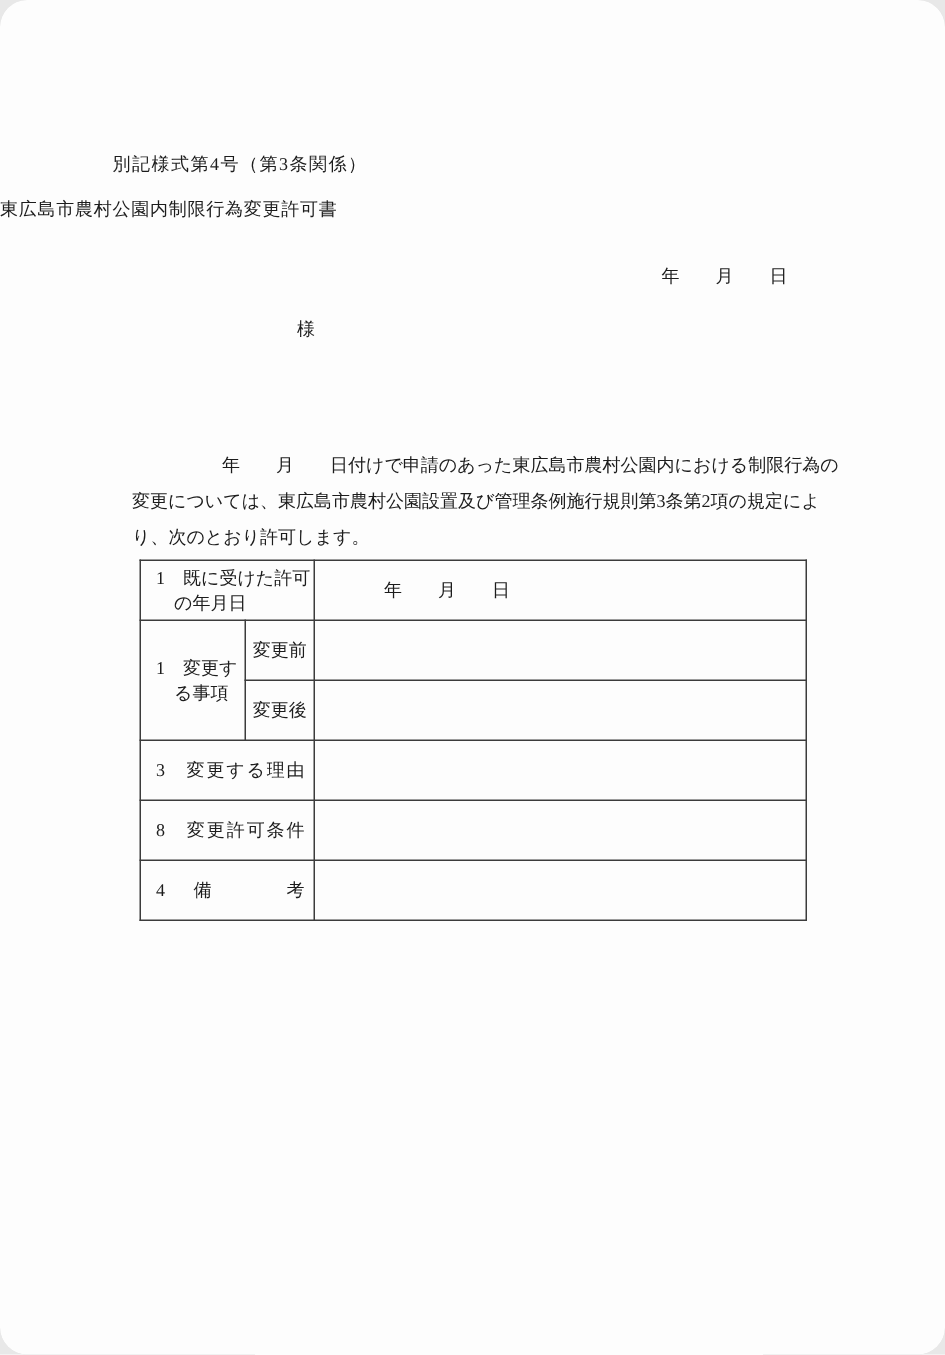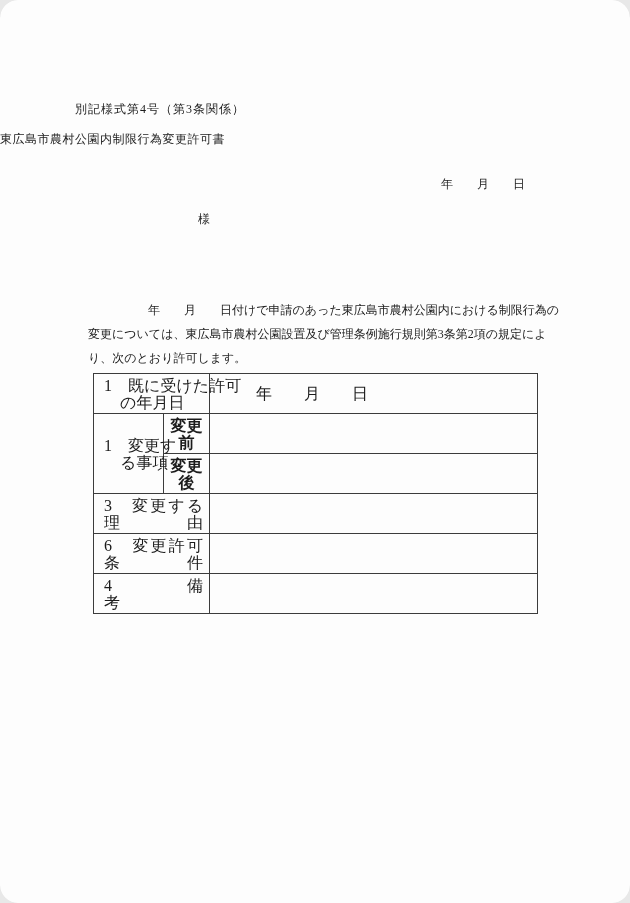--- a/index.html
+++ b/index.html
@@ -25,33 +25,33 @@
     width:16px; height:16px; margin-left:30px;
     border:1px solid #3c3c3c; font-size:10px; letter-spacing:0;
   }
   .body-par { position:absolute; left:88px; top:298px; width:456px; line-height:24px; }
   .body-par div { white-space:nowrap; }
 
   .permit-table {
     position:absolute; left:93px; top:373px;
     border-collapse:collapse; table-layout:fixed;
     width:444px;
-    font-size:16px;
+    font-size:12px;
   }
   .permit-table td {
     border:1px solid #3c3c3c;
     vertical-align:middle;
     padding:2px 8px;
     height:40px;
     line-height:17px;
   }
   td.lbl { padding-left:10px; }
   td.lbl .ln { display:block; white-space:nowrap; }
   td.just { text-align:justify; text-align-last:justify; padding-left:10px; padding-right:6px;font-family:Liberation Serif, serif; }
-  td.sub { text-align:center; padding:2px 4px;font-weight:bold; }
+  td.sub { text-align:center; padding:2px 4px; }
   td.val-date { padding-left:46px; }
 </style>
 </head>
 <body>
 
 <div class="page">
 
   <div class="form-note">別記様式第4号（第3条関係）</div>
 
   <div class="doc-title">東広島市農村公園内制限行為変更許可書</div>
@@ -91,21 +91,21 @@
     </tr>
     <tr>
       <td class="sub">変更後</td>
       <td></td>
     </tr>
     <tr>
       <td class="just" colspan="2">3　変更する理由</td>
       <td></td>
     </tr>
     <tr>
-      <td class="just" colspan="2">6　変更許可条件</td>
+      <td class="just" colspan="2">8　変更許可条件</td>
       <td></td>
     </tr>
     <tr>
       <td class="just" colspan="2">4　備　　　考</td>
       <td></td>
     </tr>
   </tbody>
     </table>
 
 </div>

